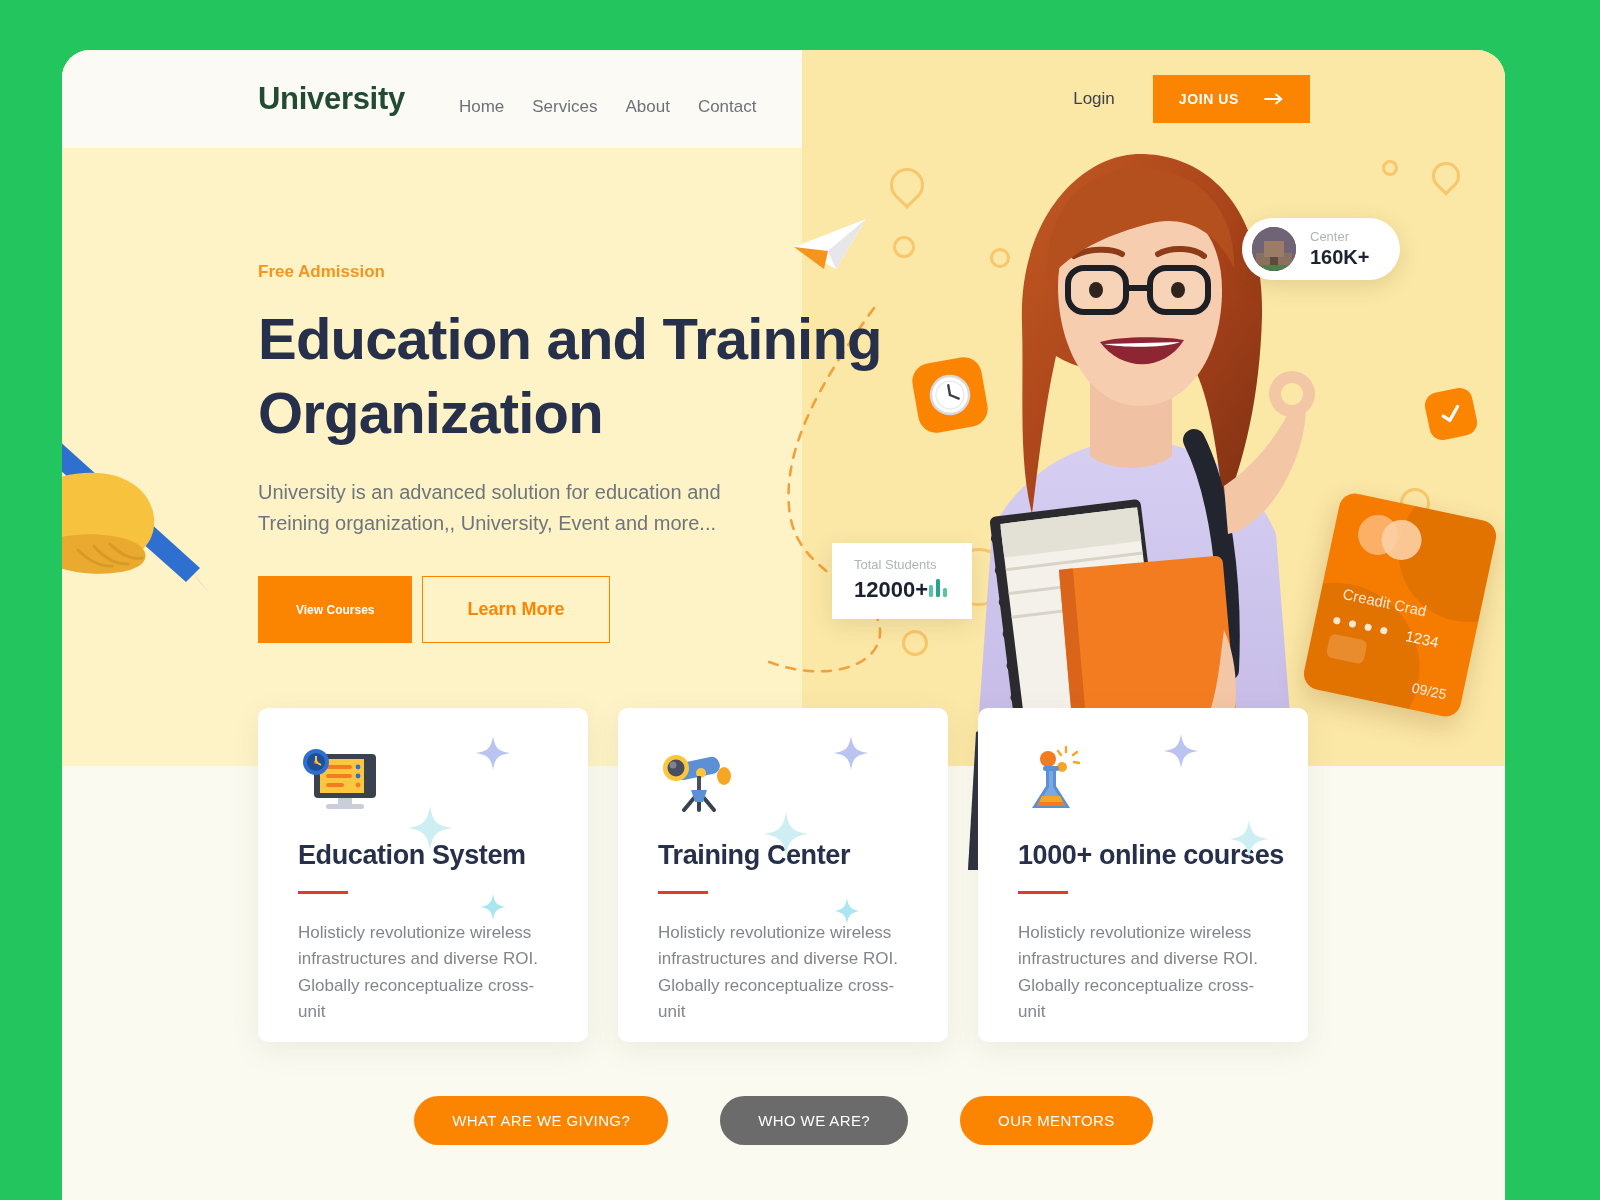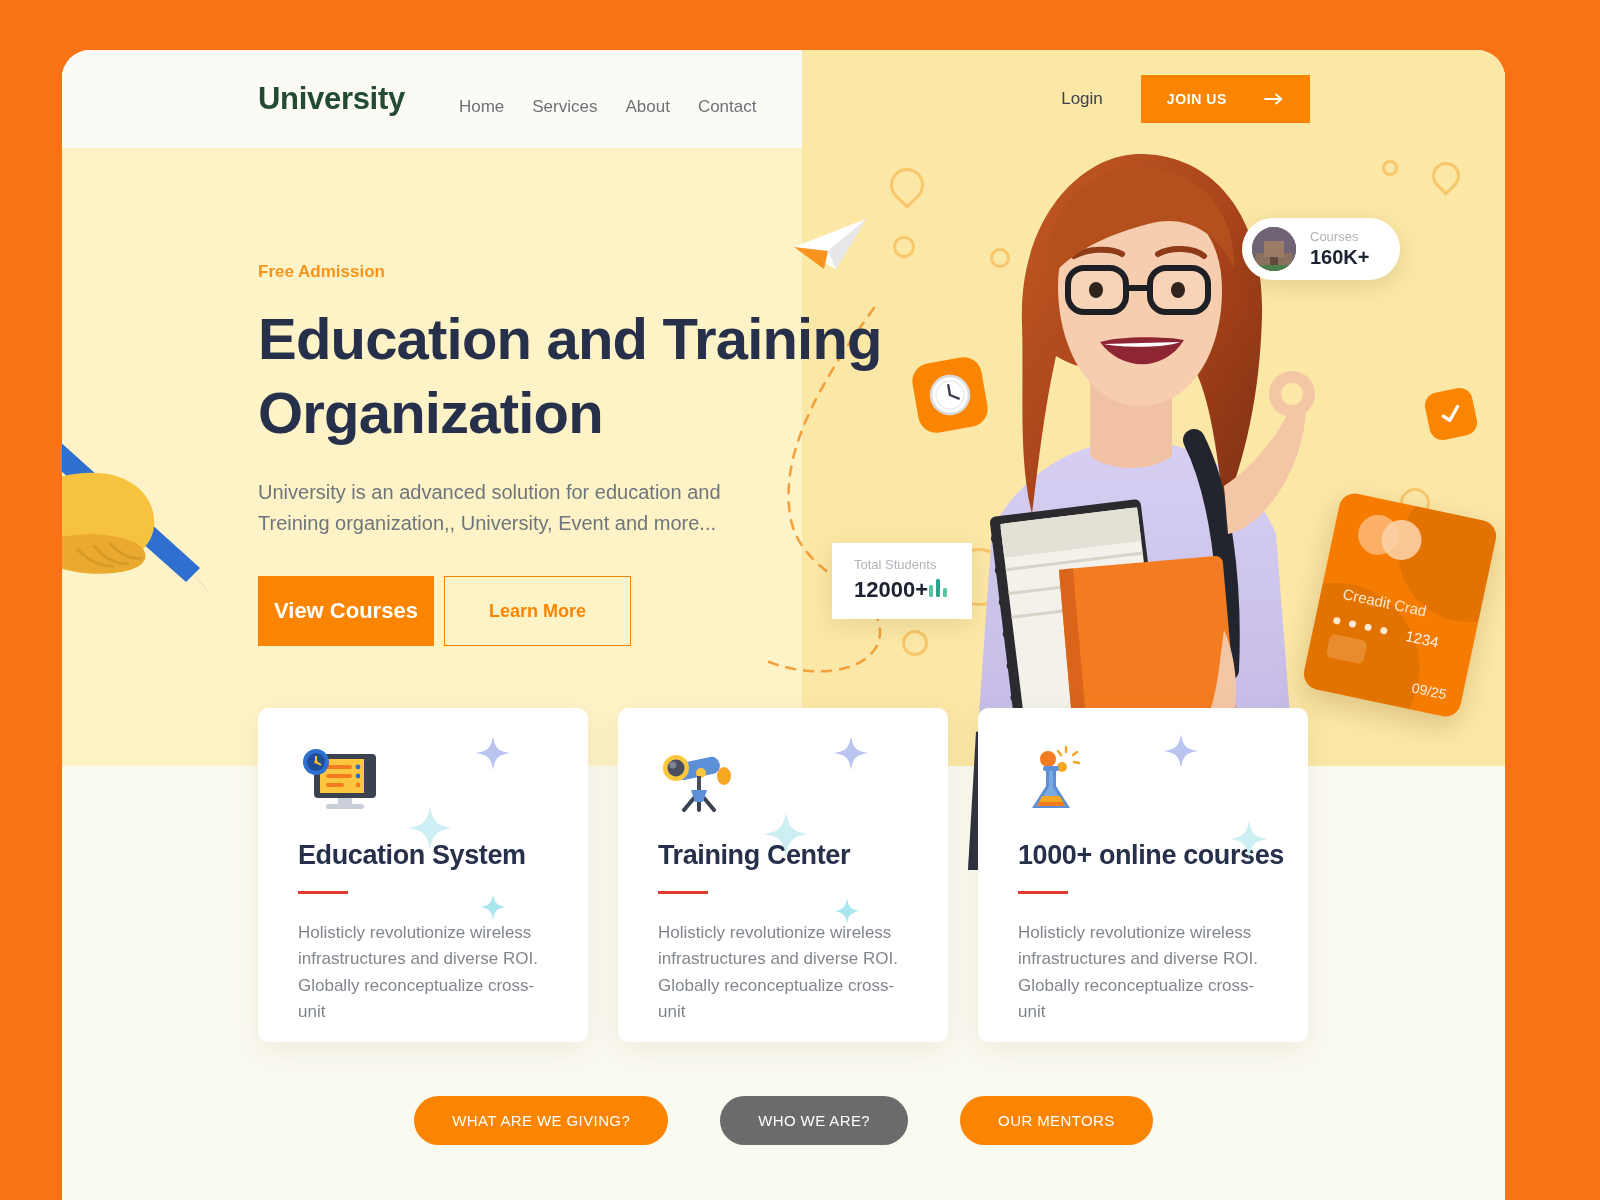--- a/index.html
+++ b/index.html
@@ -9,21 +9,21 @@
     height: 1200px;
     overflow: hidden;
     background: #c9b85e;
     font-family: "Liberation Sans", sans-serif;
   }
 
   #page {
     position: relative;
     width: 1600px;
     height: 1200px;
-    background: #f97316;
+    background: #22c55e;
   }
 
   
   .site-card {
     position: absolute;
     left: 62px;
     top: 50px;
     width: 1443px;
     height: 1150px;
     border-radius: 28px 28px 0 0;
@@ -99,21 +99,21 @@
   }
   .join-btn {
     background: #fb8500;
     color: #ffffff;
     font-size: 14px;
     font-weight: bold;
     letter-spacing: 0.6px;
     padding: 16px 26px;
     display: flex;
     align-items: center;
-    gap: 37px;
+    gap: 25px;
     border: none;
     cursor: pointer;
     font-family: "Liberation Sans", sans-serif;
   }
 
   
   .hero-copy {
     position: absolute;
     left: 196px;
     top: 212px;
@@ -138,23 +138,23 @@
     font-size: 20px;
     line-height: 1.52;
     color: #6f757d;
     width: 510px;
     margin-bottom: 38px;
   }
   .hero-actions { display: flex; gap: 10px; }
   .btn-primary {
     background: #fb8500;
     color: #fff;
-    font-size: 22px;
+    font-size: 12px;
     font-weight: bold;
-    padding: 22px 16px;
+    padding: 22px 38px;
     border: none;
     cursor: pointer;
     font-family: "Liberation Sans", sans-serif;
   }
   .btn-outline {
     background: transparent;
     color: #fb8500;
     font-size: 18px;
     font-weight: bold;
     padding: 22px 44px;
@@ -528,21 +528,21 @@
       <div class="reviews-thumb">
         <svg width="44" height="44" viewBox="0 0 44 44">
           <rect width="44" height="44" fill="#6e6476"></rect>
           <rect x="4" y="26" width="36" height="18" fill="#89705f"></rect>
           <rect x="12" y="14" width="20" height="16" fill="#9b7c66"></rect>
           <rect x="18" y="30" width="8" height="14" fill="#5d4a3d"></rect>
           <rect x="0" y="38" width="44" height="6" fill="#4e7f4a"></rect>
         </svg>
       </div>
       <div>
-        <div class="reviews-label">Courses</div>
+        <div class="reviews-label">Center</div>
         <div class="reviews-value">160K+</div>
       </div>
     </div>
 
     <div class="students-card">
       <div class="students-label">Total Students</div>
       <div class="students-row">
         <span class="students-value">12000+</span>
         <svg width="22" height="20" viewBox="0 0 22 20">
           <rect x="1" y="8" width="4" height="12" rx="1.5" fill="#57c3a7"></rect>

